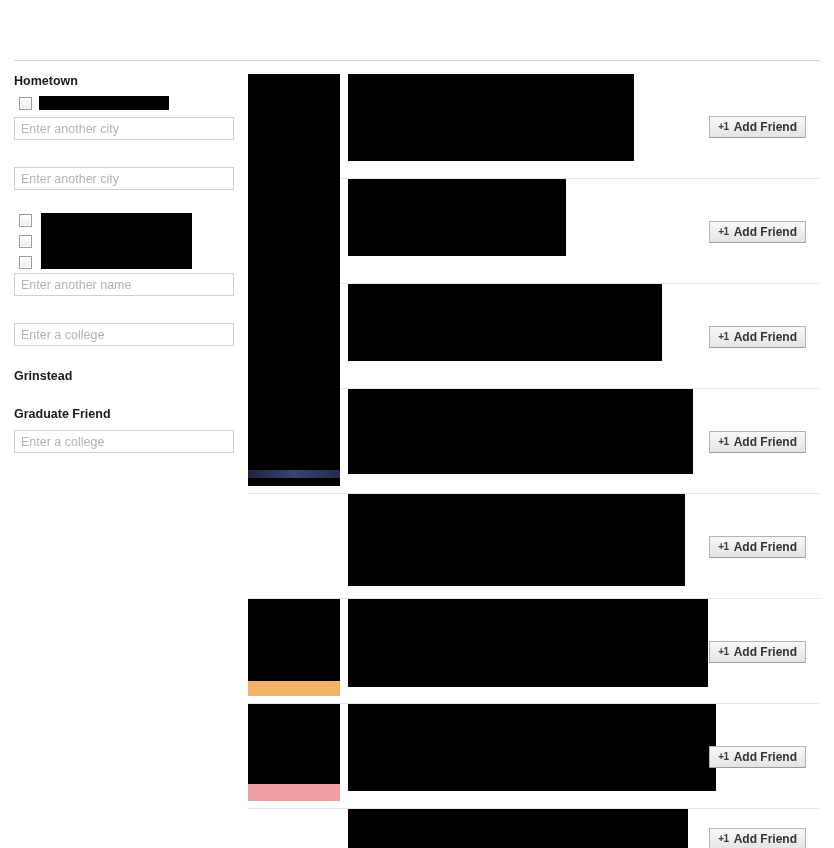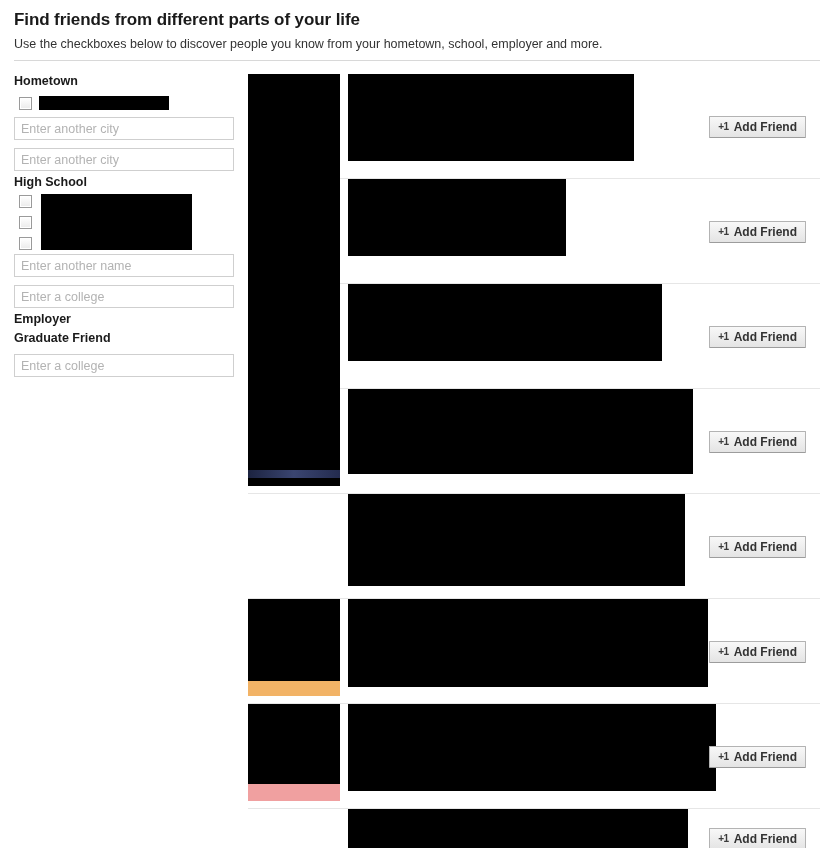--- a/index.html
+++ b/index.html
@@ -51,21 +51,21 @@
     left: 14px; top: 0;
     width: 226px;
   }
   .content {
     position: absolute;
     left: 248px; top: 0;
     width: 572px;
   }
 
   
-  .filter-group { margin-bottom: 4px; }
+  .filter-group { margin-bottom: 23px; }
   .filter-title {
     font-size: 12.5px;
     font-weight: bold;
     color: #1a1a1a;
     margin: 0 0 4px 0;
     line-height: 15px;
   }
   .cb-row {
     display: flex;
     align-items: center;
@@ -164,42 +164,38 @@
     color: #3b3b3b;
     letter-spacing: -0.5px;
   }
   .af-label { line-height: 12px; }
 </style>
 </head>
 <body>
 
 <div id="root">
 
-  <div class="header">
-    <h1 class="page-title">Find friends from different parts of your life</h1>
-    <p class="page-subtitle">Use the checkboxes below to discover people you know from your hometown, school, employer and more.</p>
-  </div>
   <div class="header-rule"></div>
 
   <div class="columns">
     <div class="sidebar" id="sidebar">
         <div class="filter-group"><div class="filter-title">Hometown</div><div class="cb-row">
             <span class="cb"></span>
             <span class="redact cb-redact" style="width: 130px;"></span>
           </div><input type="text" class="text-input" placeholder="Enter another city" style=""></div>
         <div class="filter-group"><input type="text" class="text-input" placeholder="Enter another city" style=""></div>
-        <div class="filter-group"><div class="filter-title">High School</div></div>
+        <div class="filter-group"></div>
         <div class="filter-group"><div class="mf-cluster">
             <span class="cb" style="top: 1px;"></span>
             <span class="cb" style="top: 22px;"></span>
             <span class="cb" style="top: 43px;"></span>
             <span class="mf-block"></span>
           </div><input type="text" class="text-input" placeholder="Enter another name" style=""></div>
         <div class="filter-group"><input type="text" class="text-input" placeholder="Enter a college" style=""></div>
-        <div class="filter-group"><div class="filter-title">Employer</div></div>
+        <div class="filter-group"><div class="filter-title">Grinstead</div></div>
         <div class="filter-group"><div class="filter-title">Graduate Friend</div><input type="text" class="text-input" placeholder="Enter a college" style=""></div>
       </div>
     <div class="content" id="content">
         <div class="row" style="height: 105px;">
           <div class="row-photo" style="width: 92px; height: 97px; background: rgb(255, 255, 255);">
             <div class="photo-redact" style="height: 105px;"></div>
           </div>
           <div class="row-name" style="left: 100px; top: 0px; width: 286px; height: 87px;"></div>
           <button class="add-friend-btn" style="top: 42px;">
             <span class="af-icon">+1</span>

